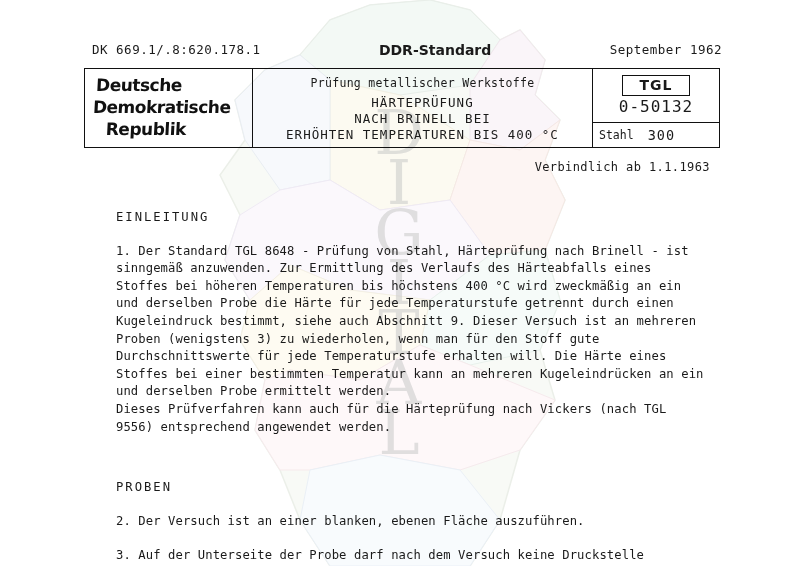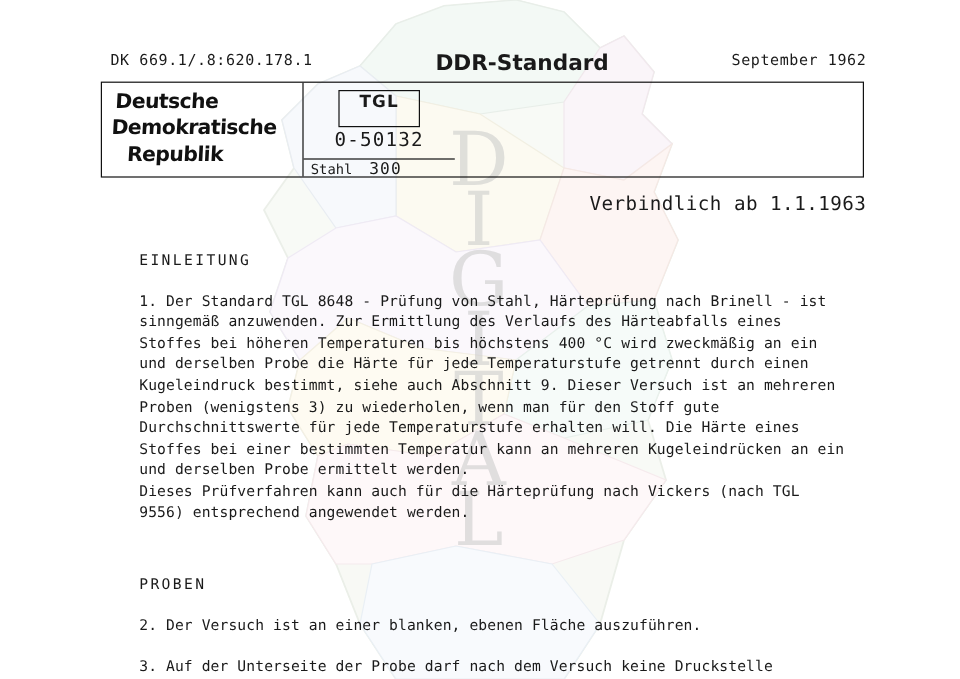--- a/index.html
+++ b/index.html
@@ -61,21 +61,21 @@
     display: flex;
     align-items: flex-start;
     justify-content: space-between;
     font-size: 12.5px;
     letter-spacing: .5px;
   }
   .topline .dk { padding-left: 14px; }
   .topline .ddr {
     font-family: "DejaVu Sans", "Liberation Sans", sans-serif;
     font-weight: bold;
-    font-size: 18px;
+    font-size: 14px;
     letter-spacing: 0px;
   }
   .topline .date { padding-right: 4px; }
 
   
   .hdr {
     position: absolute;
     left: 6px;
     top: 48px;
     width: 636px;
@@ -129,21 +129,21 @@
     line-height: 16px;
   }
 
   .tgl-box {
     margin: 6px auto 0 auto;
     border: 1.5px solid #111;
     width: 66px;
     text-align: center;
     font-size: 14px;
     letter-spacing: 1px;
-    padding: 1px 0 12px 0;
+    padding: 1px 0 2px 0;
     font-family: "DejaVu Sans", "Liberation Sans", sans-serif;
     font-weight: bold;
   }
   .tgl-num {
     text-align: center;
     font-size: 16px;
     letter-spacing: 1px;
     margin-top: 1px;
   }
   .gruppe {
@@ -156,23 +156,23 @@
     padding-left: 6px;
   }
   .gruppe .g-num {
     font-size: 13.5px;
     margin-left: 14px;
     letter-spacing: 1px;
   }
 
   .verbindlich {
     position: absolute;
-    right: 4px;
+    right: 16px;
     top: 140px;
-    font-size: 16px;
+    font-size: 12px;
     letter-spacing: .4px;
   }
 
   .body {
     position: absolute;
     left: 38px;
     top: 176px;
     width: 592px;
     font-size: 12.2px;
     line-height: 17.6px;
@@ -230,20 +230,28 @@
     <div class="hdr">
 
       <div class="cell-left">
         <div class="ddr-stamp">
           <div>Deutsche</div>
           <div>Demokratische</div>
           <div>Republik</div>
         </div>
       </div>
 
+      <div class="cell-mid">
+        <div class="mid-sub">Prüfung metallischer Werkstoffe</div>
+        <div class="mid-title">
+          <div>HÄRTEPRÜFUNG</div>
+          <div>NACH BRINELL BEI</div>
+          <div>ERHÖHTEN TEMPERATUREN BIS 400 °C</div>
+        </div>
+      </div>
 
       <div class="cell-right">
         <div class="tgl-box">TGL</div>
         <div class="tgl-num">0-50132</div>
         <div class="gruppe">
           <span>Stahl</span>
           <span class="g-num">300</span>
         </div>
       </div>
     </div>

